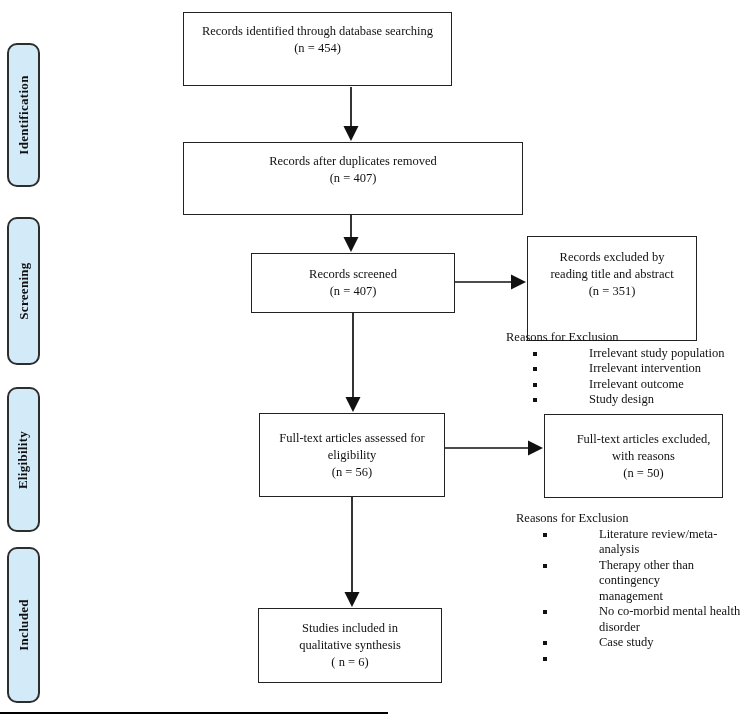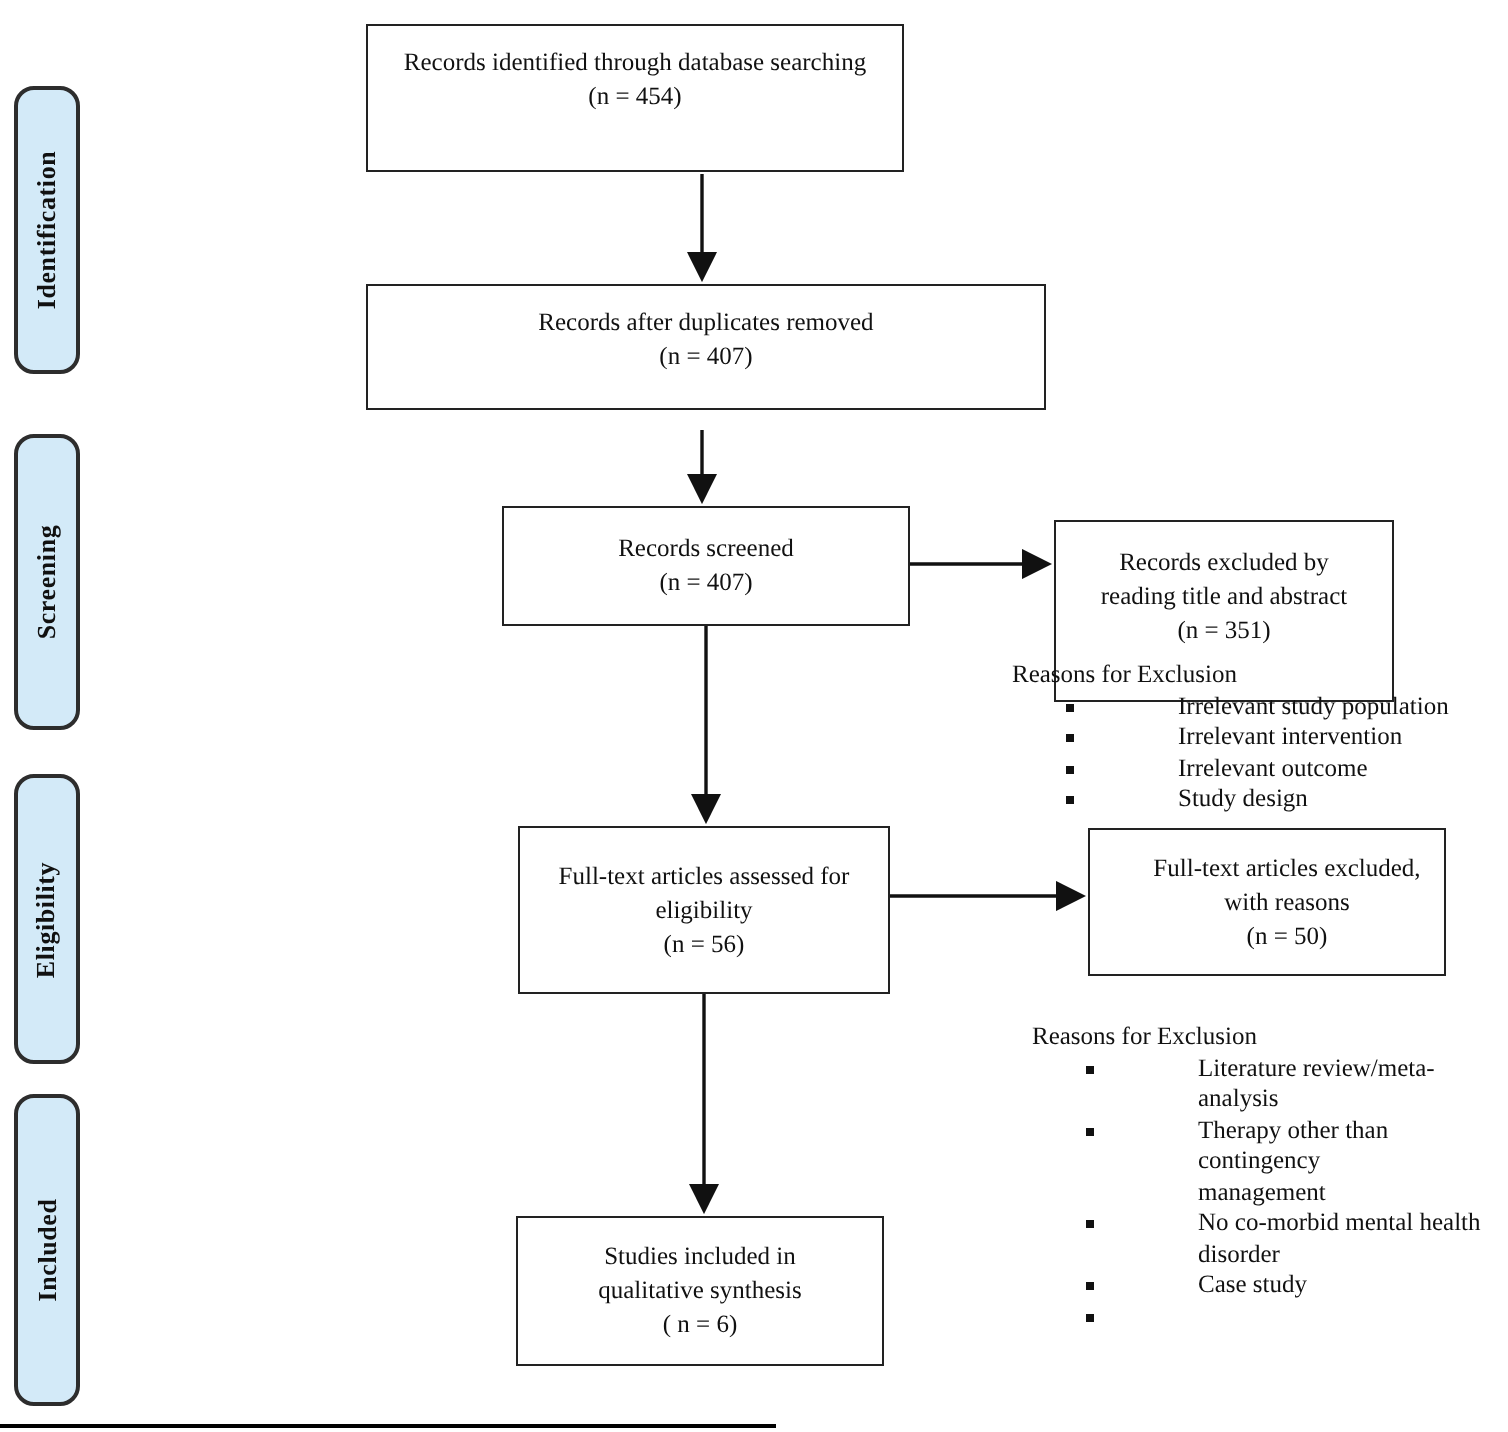--- a/index.html
+++ b/index.html
@@ -24,25 +24,25 @@
   #stage-included       { top:547px; height:156px; }
 
   
   .fbox {
     position:absolute; background:#fff; border:1.6px solid #222; box-sizing:border-box;
     display:flex; align-items:center; justify-content:center; text-align:center;
     font-size:12.5px; line-height:17px; white-space:pre-line; z-index:2;
   }
   .fbox.top-align { align-items:flex-start; padding-top:10px; }
   #box-identified { left:183px; top:12px;  width:269px; height:74px; }
-  #box-duplicates { left:183px; top:142px; width:340px; height:63px; }
+  #box-duplicates { left:183px; top:142px; width:340px; height:73px; }
   #box-screened   { left:251px; top:253px; width:204px; height:60px; }
-  #box-excluded-1 { left:527px; top:236px; width:170px; height:91px; align-items:flex-start; padding-top:12px;margin-top:24px; }
+  #box-excluded-1 { left:527px; top:236px; width:170px; height:105px; align-items:flex-start; padding-top:12px; }
   #box-fulltext   { left:259px; top:413px; width:186px; height:84px; }
-  #box-excluded-2 { left:544px; top:414px; width:179px; height:74px;padding-left:20px; }
+  #box-excluded-2 { left:544px; top:414px; width:179px; height:84px;padding-left:20px; }
   #box-included   { left:258px; top:608px; width:184px; height:75px; }
 
   
   .reasons { position:absolute; font-size:12.5px; line-height:15.5px; z-index:2; }
   #reasons-1 { left:506px; top:330px; width:248px; }
   #reasons-2 { left:516px; top:511px; width:238px; }
   .reasons-heading { margin:0; font-weight:normal; }
   .reasons ul { list-style:none; margin:0; padding:0; }
   .reasons li { display:flex; padding-left:27px;gap:32px; }
   .bullet { flex:0 0 24px; width:24px; }

